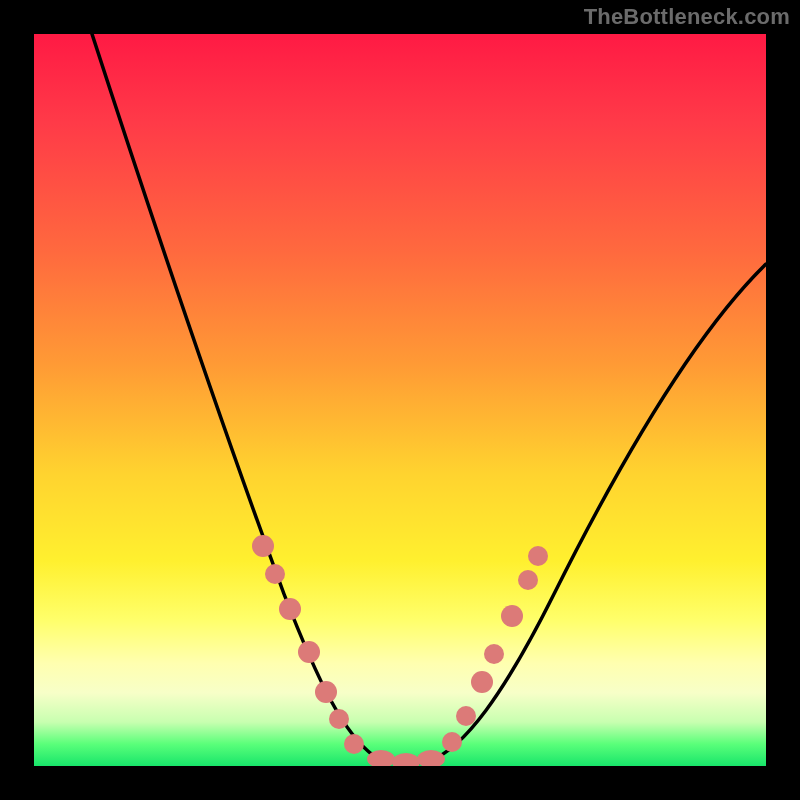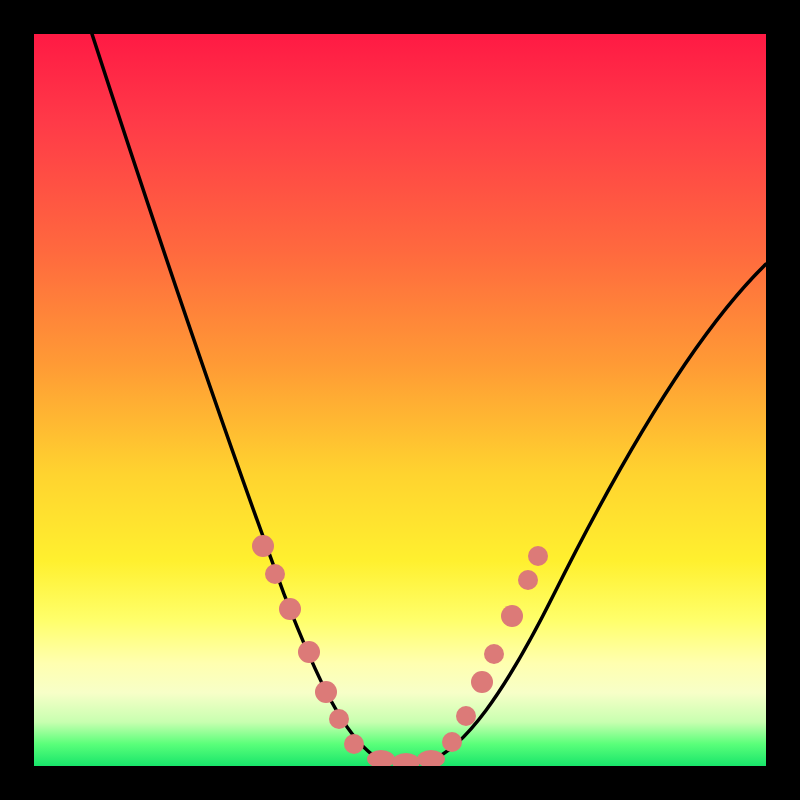--- a/index.html
+++ b/index.html
@@ -91,13 +91,14 @@
       <circle cx="418" cy="708" r="10"></circle>
       <circle cx="432" cy="682" r="10"></circle>
       <circle cx="448" cy="648" r="11"></circle>
       <circle cx="460" cy="620" r="10"></circle>
       <circle cx="478" cy="582" r="11"></circle>
       <circle cx="494" cy="546" r="10"></circle>
       <circle cx="504" cy="522" r="10"></circle>
     </g>
   </svg>
 
+  <div class="attribution">TheBottleneck.com</div>
 </div>
 
 </body></html>

